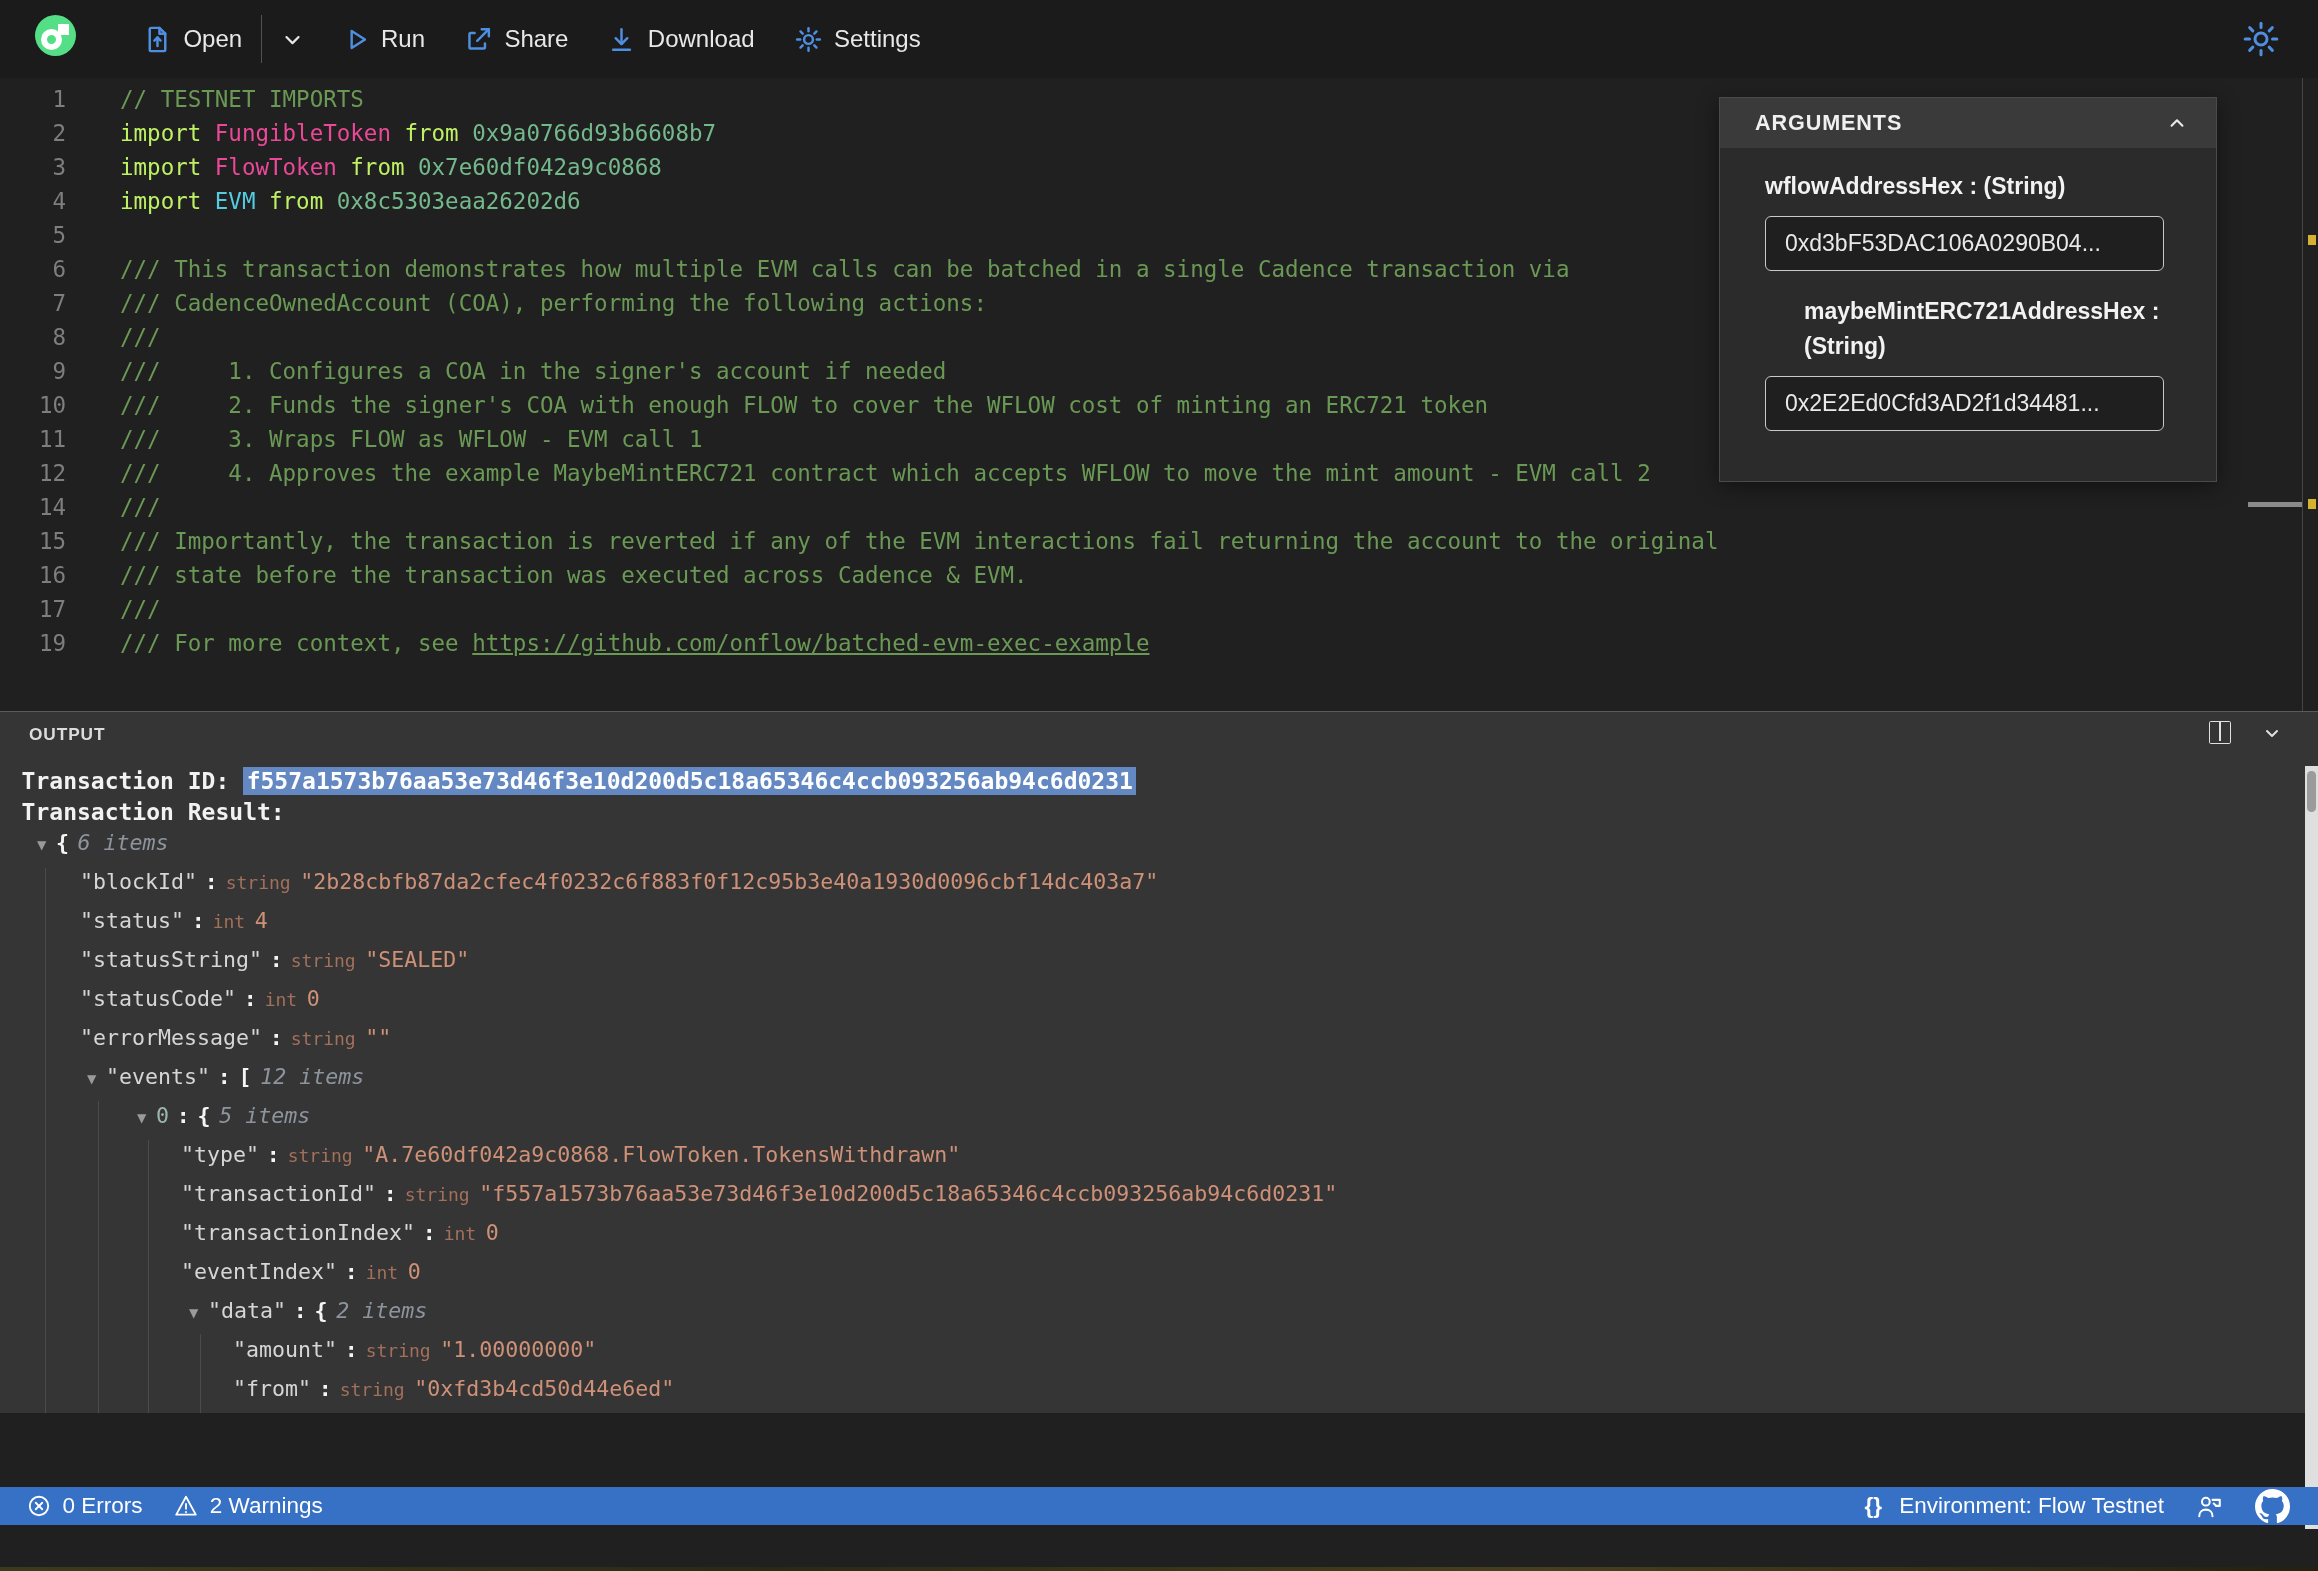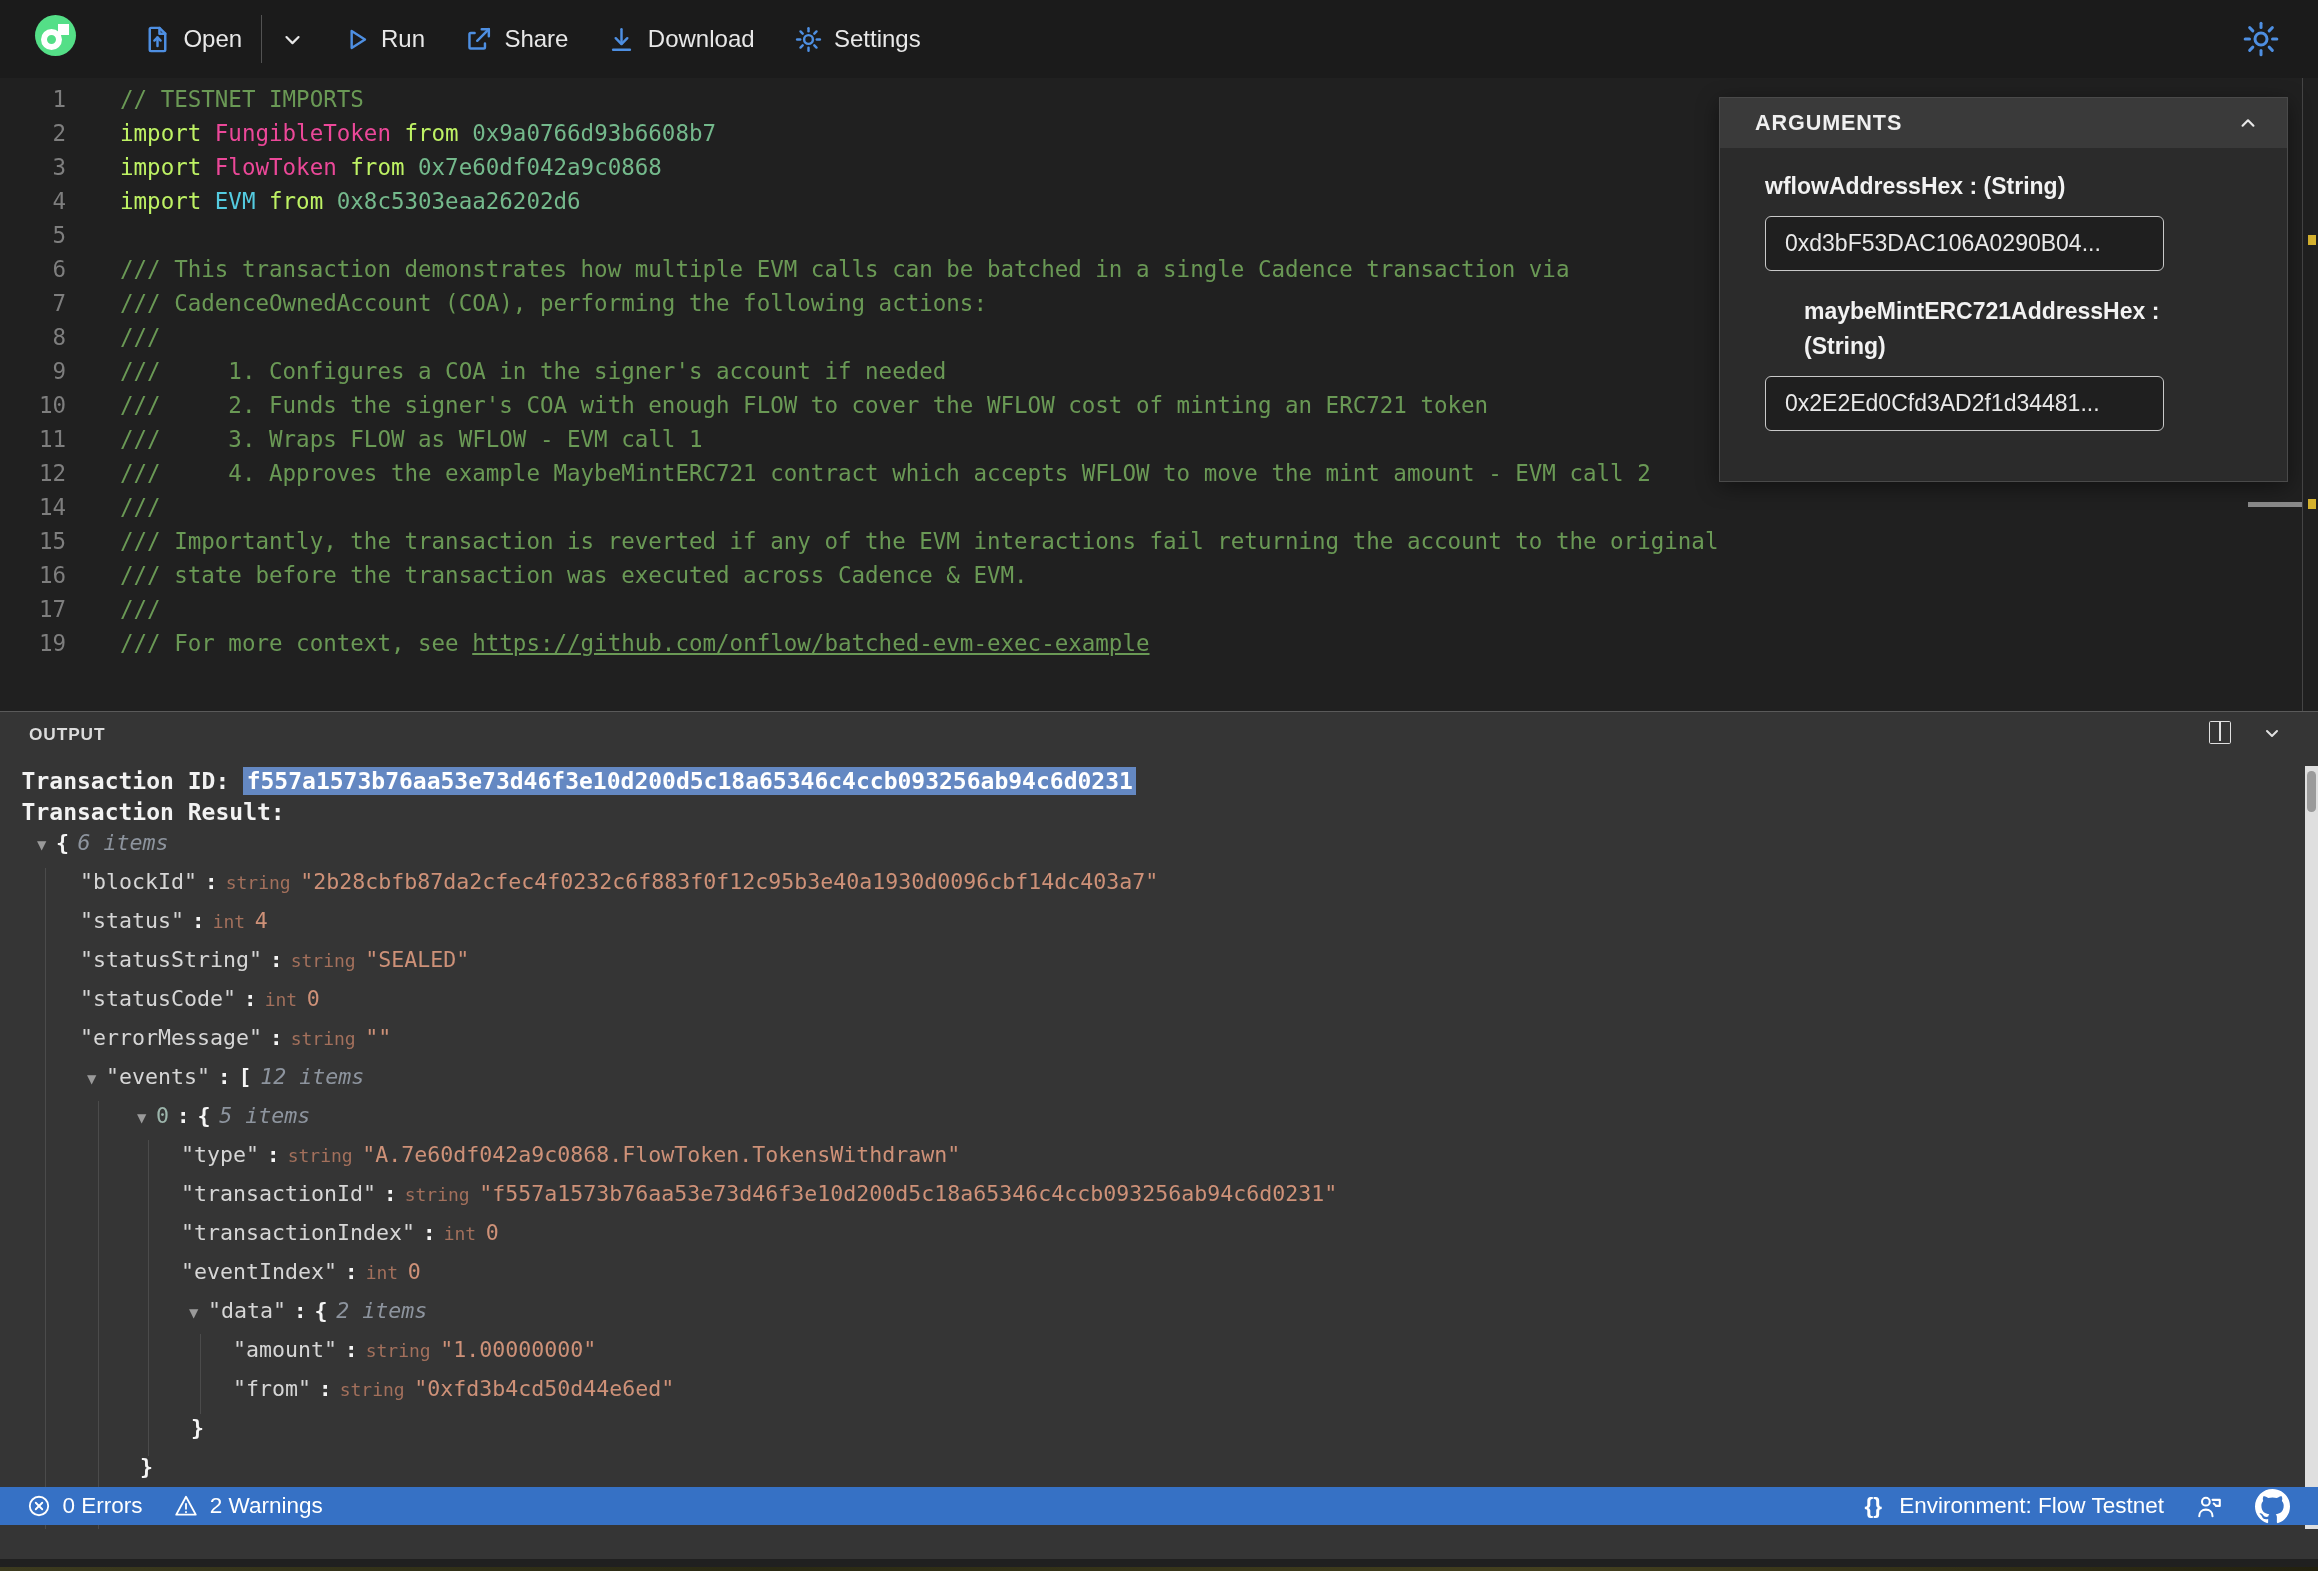--- a/index.html
+++ b/index.html
@@ -33,34 +33,34 @@
   .evm  { color:#54cbe0; }
   .addr { color:#74b98c; }
   .lnk  { color:#6a9955; text-decoration:underline; cursor:pointer; }
 
   
   .ovr-line { position:absolute; left:2302px; top:78px; width:0.9px; height:633px; background:#454545; }
   .warn-mark { position:absolute; width:7.8px; height:10.4px; background:#d4b12e; }
   .mini-bar  { position:absolute; left:2248px; top:502px; width:54px; height:5.2px; background:#8a8a8a; }
 
   
-  .argpanel { position:absolute; left:1719px; top:97px; width:569px; height:385px; background:#2b2b2b;
+  .argpanel { position:absolute; left:1719px; top:97px; width:498px; height:385px; background:#2b2b2b;
               border:0.9px solid #4a4a4a; box-shadow:0 5.2px 21px rgba(0,0,0,.45); z-index:5; }
   .argheader { height:50px; background:#3a3a3a; display:flex; align-items:center;
                justify-content:space-between; padding:0 26px 0 35px; }
   .argtitle { color:#f0f0f0; font-size:21.6px; font-weight:bold; letter-spacing:0.9px; }
   .argbody { padding:21px 41px 0 45px; }
   .arglabel { color:#f2f2f2; font-size:23px; font-weight:600; line-height:35px; margin-bottom:12px; }
   .arginput { width:399px; height:55px; background:#1f1f1f; border:0.9px solid #c9c9c9; border-radius:6px;
               color:#e9e9e9; font-size:23px; font-family:"Liberation Sans", sans-serif;
               padding:0 19px; margin-bottom:22.5px; outline:none; }
 
   
   .outdivider { position:absolute; left:0; top:711px; width:2319px; height:1.7px; background:#5a5a5a; }
-  .output { position:absolute; left:0; top:712px; width:2319px; height:847px; background:#353535;
+  .output { position:absolute; left:0; top:712px; width:2319px; height:701px; background:#353535;
             overflow:hidden; }
   .outtitle { position:absolute; left:29px; top:12px; color:#dcdcdc; font-size:17.3px; font-weight:bold;
               letter-spacing:0.9px; }
   .outicons { position:absolute; right:35px; top:8.6px; display:flex; align-items:center; gap:29px; }
   .txline { position:absolute; left:21.6px; font-family:"DejaVu Sans Mono", monospace; font-size:23px;
             font-weight:bold; color:#f2f2f2; height:31px; line-height:31px; }
   .txid-val { font-weight:bold; background:#6488c2; color:#ffffff; padding:0.9px 3.5px; }
 
   .jtree { position:absolute; left:0; top:111px; width:2282px; }
   .jrow { height:39px; line-height:39px; font-family:"DejaVu Sans Mono", monospace; font-size:21.6px;

